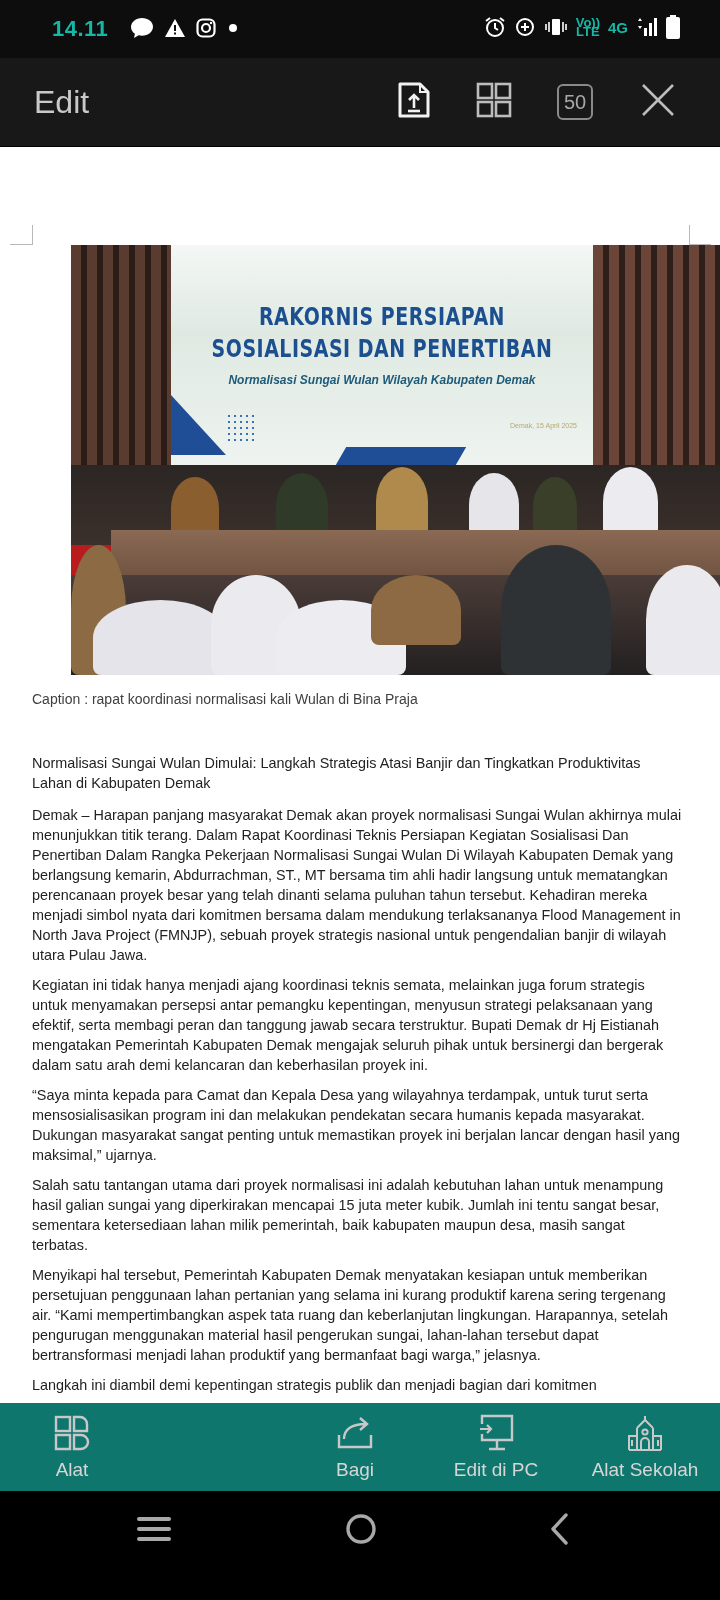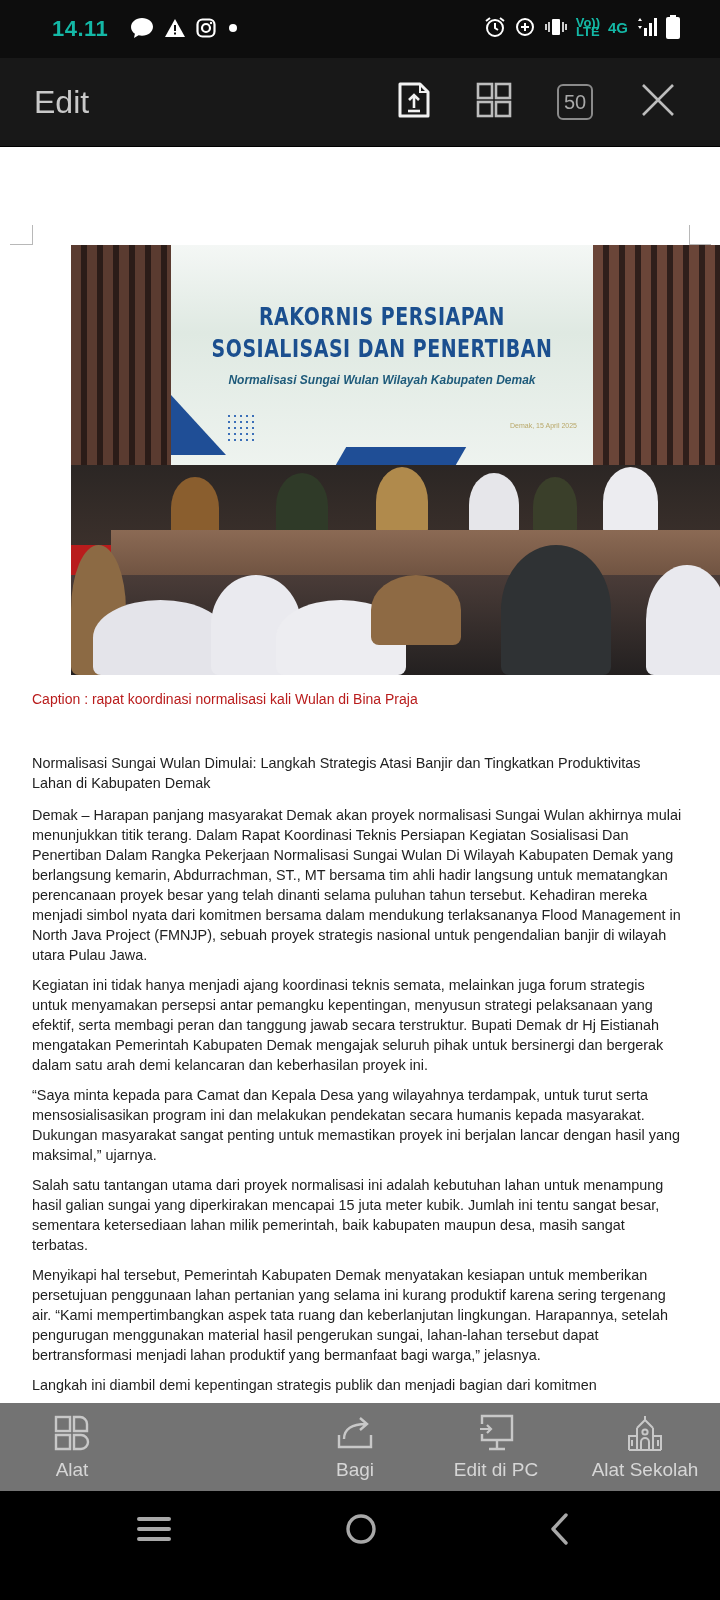--- a/index.html
+++ b/index.html
@@ -36,26 +36,26 @@
   .slide-title { position: absolute; left: 0; width: 100%; text-align: center; color: #1b4f8f; font-weight: bold; font-family: "DejaVu Sans", sans-serif; letter-spacing: 0.5px; }
   .slide-title.l1 { top: 60px; font-size: 19px; transform: scaleY(1.35); }
   .slide-title.l2 { top: 92px; font-size: 19px; transform: scaleY(1.35); }
   .slide-sub { position: absolute; left: 0; width: 100%; top: 128px; text-align: center; color: #1e5a7a; font-size: 12px; font-weight: bold; font-style: italic; }
   .slide-date { position: absolute; right: 16px; bottom: 36px; font-size: 7px; color: #b9a86a; }
   .photo .stage { position: absolute; left: 0; top: 220px; width: 100%; height: 80px; background: linear-gradient(180deg, #2b2624 0%, #3b302b 100%); }
   .photo .table { position: absolute; left: 40px; top: 285px; width: 617px; height: 55px; background: linear-gradient(180deg, #8b6a54, #6b4f3e); }
   .photo .audience { position: absolute; left: 0; top: 330px; width: 100%; height: 100px; background: linear-gradient(180deg, #4a3c38, #232020); }
   .person { position: absolute; border-radius: 50% 50% 8px 8px; }
 
-  .caption { position: absolute; left: 32px; top: 544px; font-size: 14px; color: #b91c1c; }
+  .caption { position: absolute; left: 32px; top: 544px; font-size: 14px; color: #404040; }
   .article { position: absolute; left: 32px; top: 606px; width: 650px; color: #222; font-size: 14.4px; line-height: 20px; }
   .article p { margin-bottom: 10px; }
 
   
-  .bottom-bar { position: absolute; top: 1403px; left: 0; width: 720px; height: 88px; background: #737373; display: flex; }
+  .bottom-bar { position: absolute; top: 1403px; left: 0; width: 720px; height: 88px; background: #0f766e; display: flex; }
   .bb-item { position: absolute; top: 0; height: 88px; display: flex; flex-direction: column; align-items: center; cursor: pointer; }
   .bb-icon { margin-top: 10px; height: 40px; display: flex; align-items: center; justify-content: center; }
   .bb-label { margin-top: 6px; font-size: 19px; color: #d6d6d6; white-space: nowrap; }
 
   
   .nav-bar { position: absolute; top: 1491px; left: 0; width: 720px; height: 109px; background: #000; }
   .nav-btn { position: absolute; top: 18px; width: 60px; height: 44px; display: flex; align-items: center; justify-content: center; cursor: pointer; }
 </style>
 </head>
 <body>

